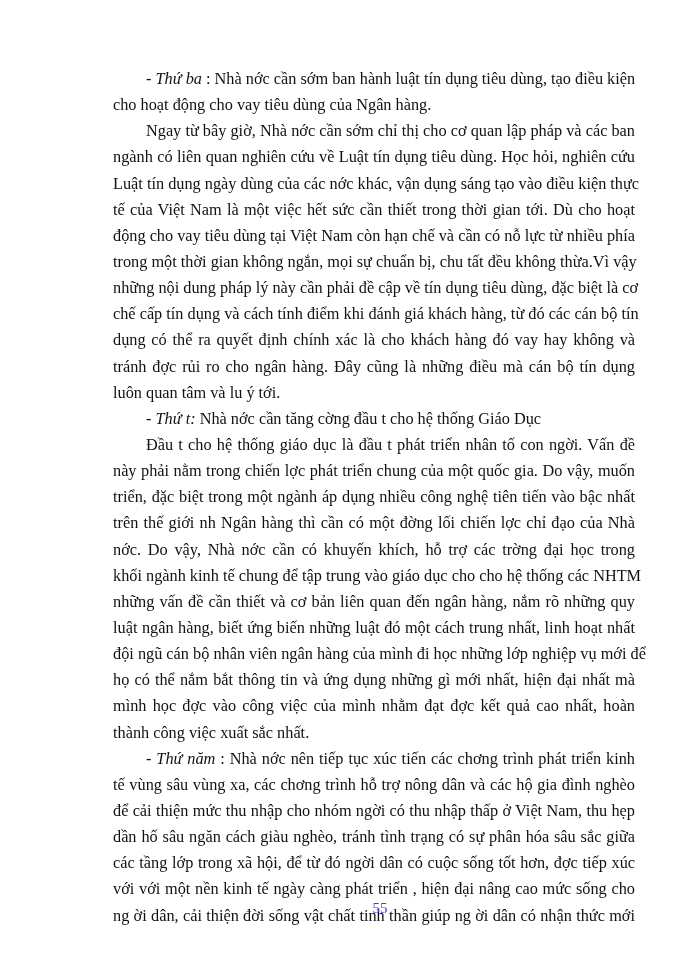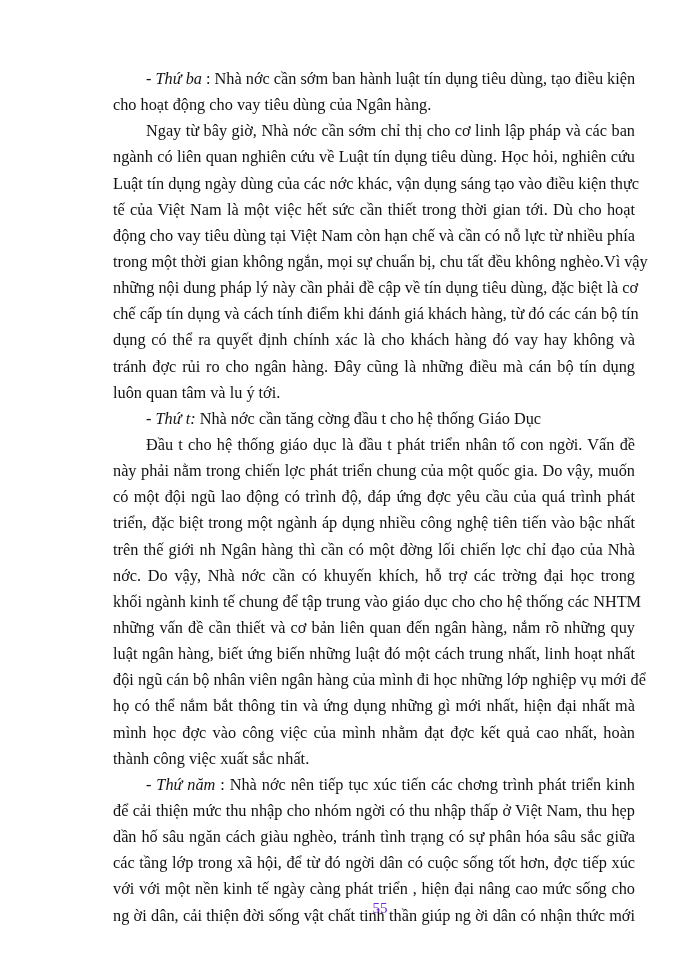--- a/index.html
+++ b/index.html
@@ -30,55 +30,55 @@
 
 <div class="page">
   <div class="content">
 
     <div>
       <span class="line indent"><span class="it">- Thứ ba</span><span> : Nhà nớc   cần sớm ban hành luật tín dụng tiêu dùng, tạo điều kiện</span></span>
       <span class="line last">cho hoạt động cho vay tiêu dùng của Ngân hàng.</span>
     </div>
 
     <div>
-      <span class="line indent">Ngay từ bây giờ, Nhà nớc   cần  sớm chỉ thị cho cơ linh lập pháp và các ban</span>
+      <span class="line indent">Ngay từ bây giờ, Nhà nớc   cần  sớm chỉ thị cho cơ quan lập pháp và các ban</span>
       <span class="line">ngành có liên quan nghiên cứu về Luật tín dụng tiêu dùng. Học hỏi, nghiên cứu</span>
       <span class="line">Luật tín dụng ngày dùng của các nớc   khác, vận dụng sáng tạo vào điều kiện thực</span>
       <span class="line">tế của Việt Nam là một việc hết sức cần thiết trong thời gian tới. Dù cho hoạt</span>
       <span class="line">động cho vay tiêu dùng tại Việt Nam còn hạn chế và cần có nỗ lực từ nhiều phía</span>
-      <span class="line">trong một thời gian không ngắn, mọi sự chuẩn bị, chu tất đều không nghèo.Vì vậy</span>
+      <span class="line">trong một thời gian không ngắn, mọi sự chuẩn bị, chu tất đều không thừa.Vì vậy</span>
       <span class="line">những nội dung pháp lý này cần phải đề cập về tín dụng tiêu dùng, đặc biệt là cơ</span>
       <span class="line">chế cấp tín dụng và cách tính điểm khi đánh giá khách hàng, từ đó các cán bộ tín</span>
       <span class="line">dụng có thể ra quyết định chính xác là cho khách hàng đó vay hay không và</span>
       <span class="line">tránh đợc   rủi ro cho ngân hàng. Đây cũng là những điều mà cán bộ tín dụng</span>
       <span class="line last">luôn quan tâm và lu   ý tới.</span>
     </div>
 
     <div>
       <span class="line indent last"><span class="it">- Thứ t:</span><span>  Nhà nớc   cần tăng cờng   đầu t   cho hệ thống Giáo Dục</span></span>
     </div>
 
     <div>
       <span class="line indent">Đầu t   cho hệ thống giáo dục là đầu t   phát triển nhân tố con ngời.   Vấn đề</span>
       <span class="line">này phải nằm trong chiến lợc   phát triển chung của một quốc gia. Do vậy, muốn</span>
-      <span class="line">có một đội ngũ lao động có trình độ, đáp ứng đợc   yêu cầu của quá trình phát</span>
       <span class="line">triển, đặc biệt trong một ngành áp dụng nhiều công nghệ tiên tiến vào bậc nhất</span>
       <span class="line">trên thế giới nh   Ngân hàng thì cần có một đờng   lối chiến lợc   chỉ đạo của Nhà</span>
       <span class="line">nớc.   Do vậy, Nhà nớc   cần có khuyến khích, hỗ trợ các trờng   đại học trong</span>
       <span class="line">khối ngành kinh tế chung để tập trung vào giáo dục cho cho hệ thống các NHTM</span>
       <span class="line">những vấn đề cần thiết và cơ bản liên quan đến ngân hàng, nắm rõ những quy</span>
       <span class="line">luật ngân hàng, biết ứng biến những luật đó một cách trung nhất, linh hoạt nhất</span>
       <span class="line">đội ngũ cán bộ nhân viên ngân hàng của mình đi học những lớp nghiệp vụ mới để</span>
       <span class="line">họ có thể nắm bắt thông tin và ứng dụng những gì  mới nhất, hiện đại nhất mà</span>
       <span class="line">mình học đợc   vào công việc của mình nhằm đạt đợc   kết quả cao nhất, hoàn</span>
       <span class="line last">thành công việc xuất sắc nhất.</span>
     </div>
 
     <div>
       <span class="line indent"><span class="it">- Thứ năm</span><span> : Nhà nớc   nên tiếp tục xúc tiến các chơng   trình phát triển kinh</span></span>
+      <span class="line">tế vùng sâu vùng xa, các chơng   trình hỗ trợ nông dân và các hộ gia đình nghèo</span>
       <span class="line">để cải thiện mức thu nhập cho nhóm ngời   có thu nhập thấp ở Việt Nam, thu hẹp</span>
       <span class="line">dần hố sâu ngăn cách giàu nghèo, tránh tình trạng có sự phân hóa sâu sắc giữa</span>
       <span class="line">các tầng lớp trong xã hội, để từ đó ngời   dân có cuộc sống tốt hơn, đợc   tiếp xúc</span>
       <span class="line">với với một nền kinh tế ngày càng phát triển , hiện đại nâng cao mức sống cho</span>
       <span class="line">ng ời dân, cải thiện đời sống vật chất tinh thần giúp ng ời dân có nhận thức mới</span>
     </div>
 
   </div>
 
   <div class="page-number">55</div>

